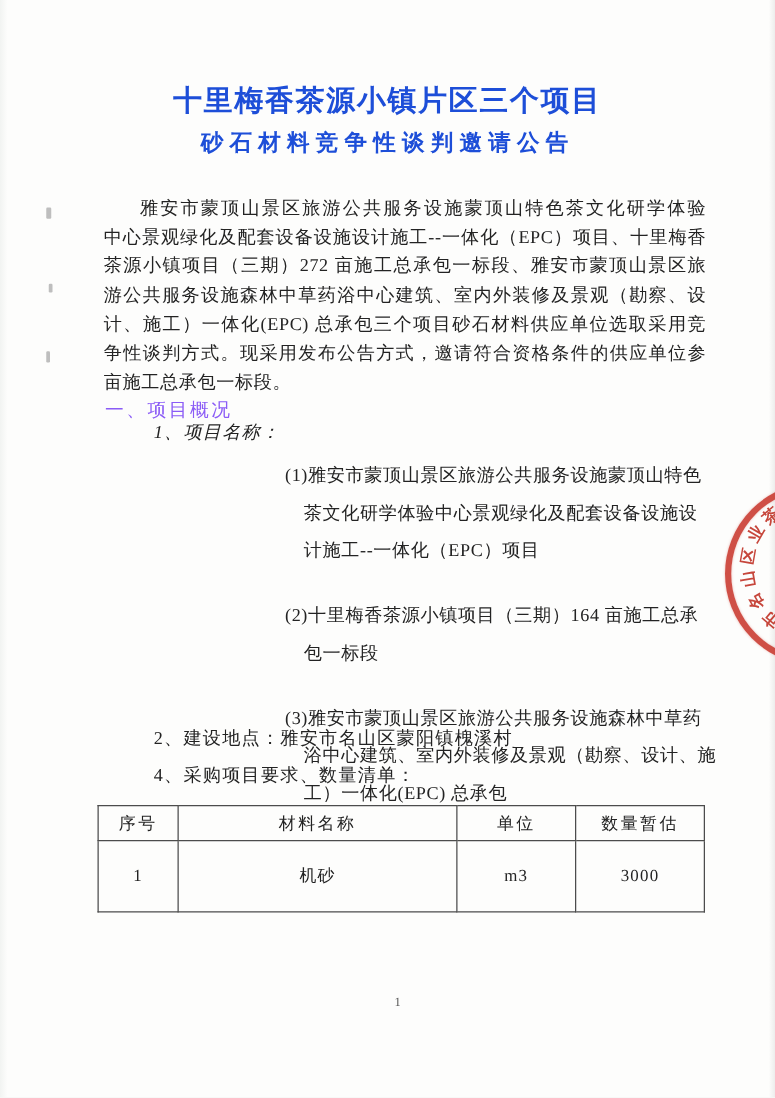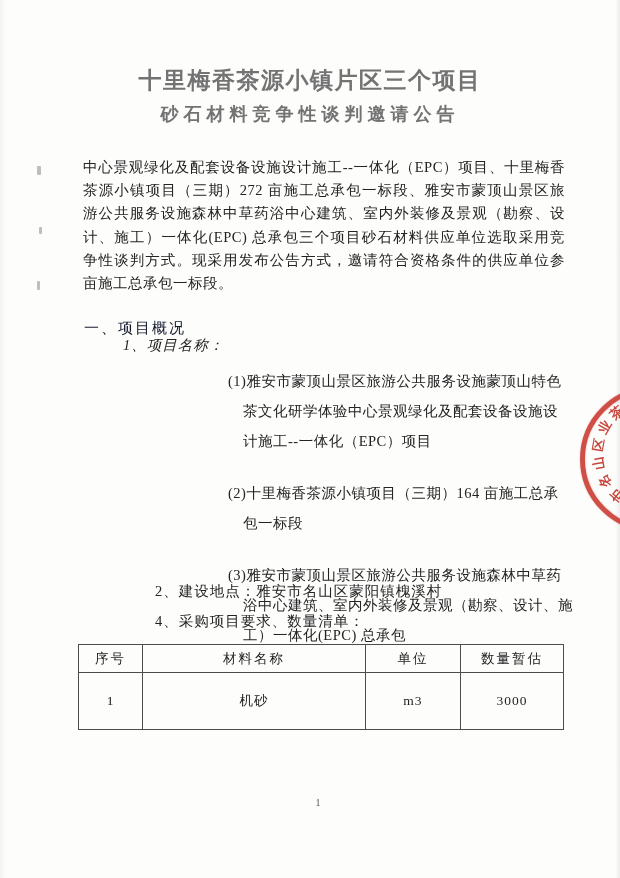--- a/index.html
+++ b/index.html
@@ -19,55 +19,55 @@
   .page::before{
     content:"";position:absolute;inset:0;pointer-events:none;
     background:
       linear-gradient(90deg, rgba(190,200,195,.18) 0, rgba(190,200,195,0) 6px),
       linear-gradient(270deg, rgba(180,180,180,.22) 0, rgba(180,180,180,0) 5px);
   }
   .artifact{position:absolute;background:#8a8a8a;opacity:.55;border-radius:1px;}
 
   .title{
     position:absolute;top:64px;left:0;width:620px;
-    text-align:center;font-weight:bold;color:#737373;
+    text-align:center;font-weight:bold;color:#1d4ed8;
   }
   .title .t1{font-size:23px;line-height:34px;letter-spacing:1.5px;}
   .title .t2{font-size:18px;line-height:32px;letter-spacing:5px;}
 
   .intro{
     position:absolute;top:156px;left:83px;width:482px;
     font-size:14.5px;line-height:23.2px;letter-spacing:.5px;color:#232323;
   }
   .intro .line{text-align:justify;text-align-last:justify;white-space:nowrap;}
   .intro .line.first{text-indent:29px;}
   .intro .line.last{text-align-last:left;white-space:normal;}
 
   .sec-head{
     position:absolute;top:319px;left:84px;
-    font-size:15px;letter-spacing:2px;color:#0f172a;
+    font-size:15px;letter-spacing:2px;color:#8b5cf6;
   }
 
   .item1-label{
     position:absolute;top:336px;left:123px;
     font-size:14.5px;letter-spacing:1px;color:#232323;white-space:nowrap;font-style:italic;
   }
   .item1-content{
     position:absolute;top:344px;left:228px;width:340px;
     font-size:14.5px;line-height:30px;letter-spacing:.5px;color:#232323;
   }
   .proj{padding-left:15px;}
   .proj .pline{white-space:nowrap;}
   .proj .pline.head{margin-left:-15px;margin-top:22px;}
 
   .items234{
     position:absolute;top:576px;left:123px;width:460px;
     font-size:14.5px;line-height:30.2px;letter-spacing:1px;color:#232323;
   }
-  .items234 div{white-space:nowrap;margin-left:32px;}
+  .items234 div{white-space:nowrap;}
 
   table.qty{
     position:absolute;top:644px;left:78px;
     border-collapse:collapse;table-layout:fixed;
     font-size:13.5px;color:#232323;
   }
   table.qty th,table.qty td{
     border:1.5px solid #4c4c4c;
     text-align:center;vertical-align:middle;
     font-weight:normal;letter-spacing:2px;
@@ -102,20 +102,21 @@
   <div class="artifact" style="left:37px;top:166px;width:4px;height:9px;"></div>
   <div class="artifact" style="left:39px;top:227px;width:3px;height:7px;"></div>
   <div class="artifact" style="left:37px;top:281px;width:3px;height:9px;"></div>
 
   <div class="title">
     <div class="t1">十里梅香茶源小镇片区三个项目</div>
     <div class="t2">砂石材料竞争性谈判邀请公告</div>
   </div>
 
   <div class="intro" id="intro">
+      <div class="line first">雅安市蒙顶山景区旅游公共服务设施蒙顶山特色茶文化研学体验</div>
       <div class="line">中心景观绿化及配套设备设施设计施工--一体化（EPC）项目、十里梅香</div>
       <div class="line">茶源小镇项目（三期）272 亩施工总承包一标段、雅安市蒙顶山景区旅</div>
       <div class="line">游公共服务设施森林中草药浴中心建筑、室内外装修及景观（勘察、设</div>
       <div class="line">计、施工）一体化(EPC) 总承包三个项目砂石材料供应单位选取采用竞</div>
       <div class="line">争性谈判方式。现采用发布公告方式，邀请符合资格条件的供应单位参</div>
       <div class="line last">亩施工总承包一标段。</div>
     </div>
 
   <div class="sec-head">一、项目概况</div>
 

